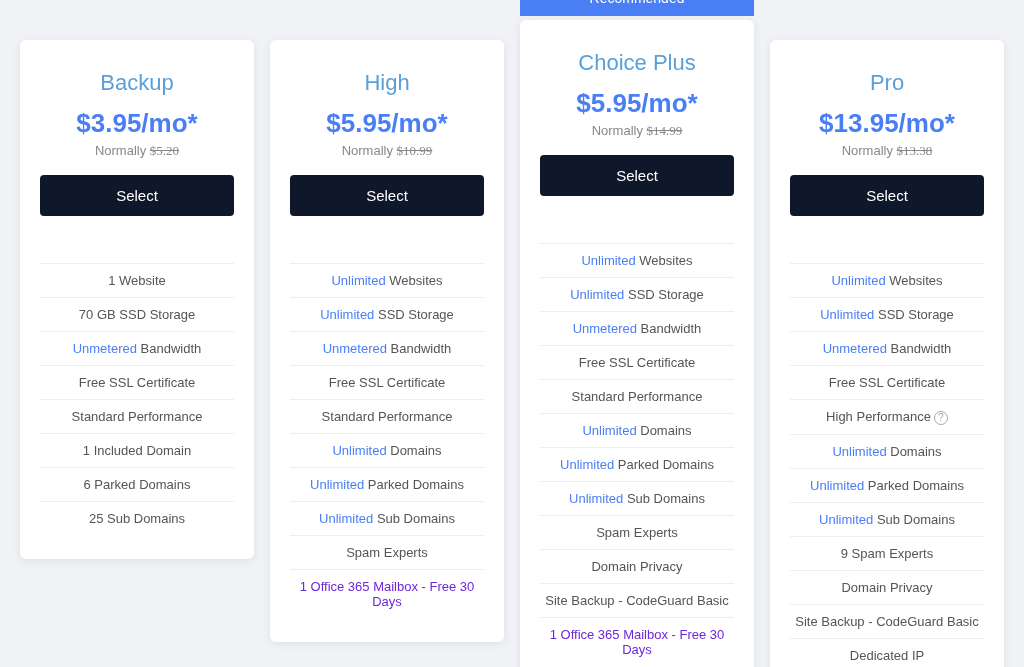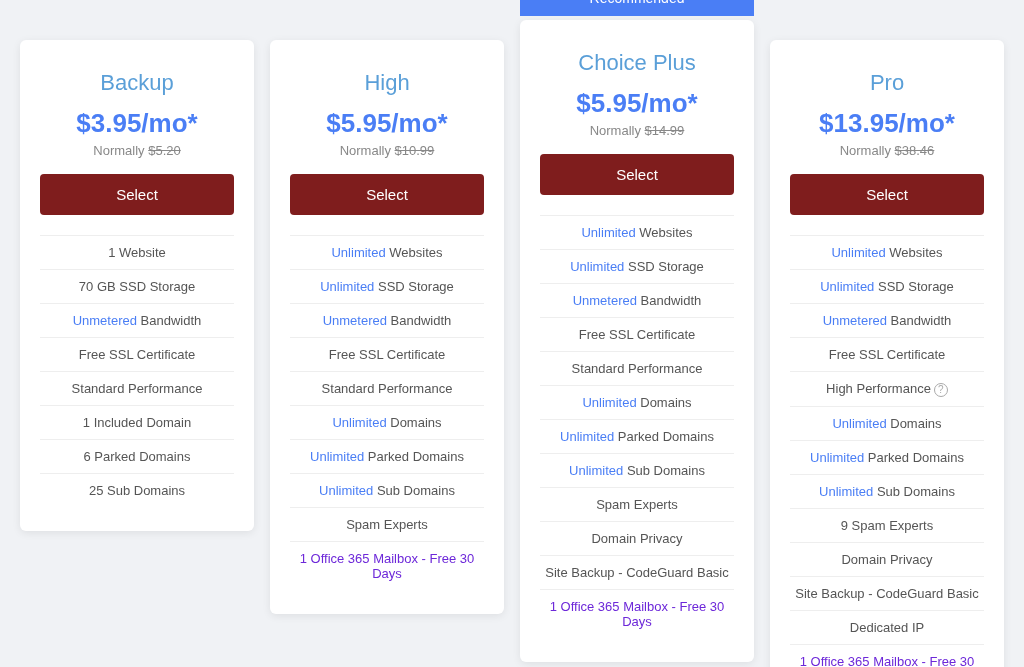--- a/index.html
+++ b/index.html
@@ -57,37 +57,39 @@
       font-weight: 700;
       margin-bottom: 4px;
     }
     .plan-normal {
       color: #888;
       font-size: 13px;
       margin-bottom: 16px;
     }
     .plan-normal s {
       text-decoration: line-through;
+      font-family: Liberation Serif, serif;
     }
     .select-btn {
-      background: #7f1d1d;
+      background: #0f172a;
       color: #fff;
       border: none;
       border-radius: 4px;
       padding: 12px 8px;
       width: 100%;
       font-size: 15px;
       font-weight: 500;
       cursor: pointer;
       margin-bottom: 20px;
       text-align: center;
     }
     .features-list {
       list-style: none;
       text-align: center;
+      margin-top: 27px;
     }
     .features-list li {
       font-size: 13px;
       color: #555;
       padding: 9px 0;
       border-top: 1px solid #eee;
     }
     .features-list li span.highlight {
       color: #4a7ef5;
     }
@@ -142,21 +144,21 @@
         <li>Free SSL Certificate</li>
         <li>Standard Performance</li>
         <li><span class="highlight">Unlimited</span> Domains</li>
         <li><span class="highlight">Unlimited</span> Parked Domains</li>
         <li><span class="highlight">Unlimited</span> Sub Domains</li>
         <li>Spam Experts</li>
         <li>Domain Privacy</li>
         <li>Site Backup - CodeGuard Basic</li>
         <li><a class="link-blue" href="#">1 Office 365 Mailbox - Free 30 Days</a></li>
       </ul></div>
-    <div class="plan-card"><div class="plan-name">Pro</div><div class="plan-price">$13.95/mo*</div><div class="plan-normal">Normally <s>$38.46</s></div><button class="select-btn">Select</button><ul class="features-list">
+    <div class="plan-card"><div class="plan-name">Pro</div><div class="plan-price">$13.95/mo*</div><div class="plan-normal">Normally <s>$13.38</s></div><button class="select-btn">Select</button><ul class="features-list">
         <li><span class="highlight">Unlimited</span> Websites</li>
         <li><span class="highlight">Unlimited</span> SSD Storage</li>
         <li><span class="highlight">Unmetered</span> Bandwidth</li>
         <li>Free SSL Certificate</li>
         <li>High Performance<span class="info-icon">?</span></li>
         <li><span class="highlight">Unlimited</span> Domains</li>
         <li><span class="highlight">Unlimited</span> Parked Domains</li>
         <li><span class="highlight">Unlimited</span> Sub Domains</li>
         <li>9 Spam Experts</li>
         <li>Domain Privacy</li>

